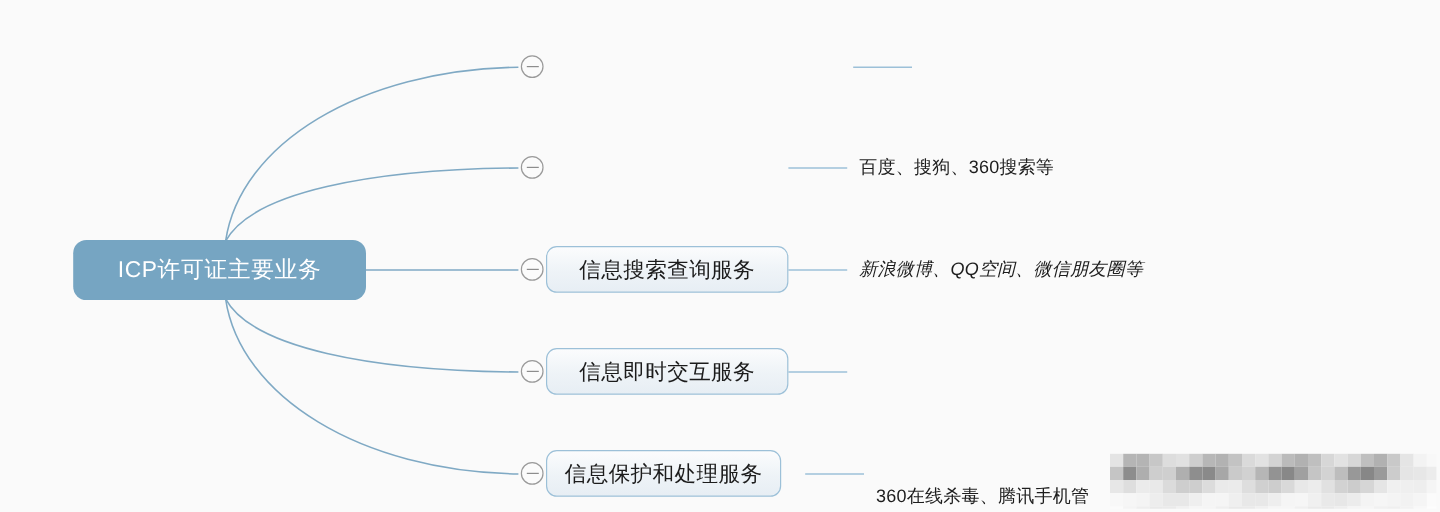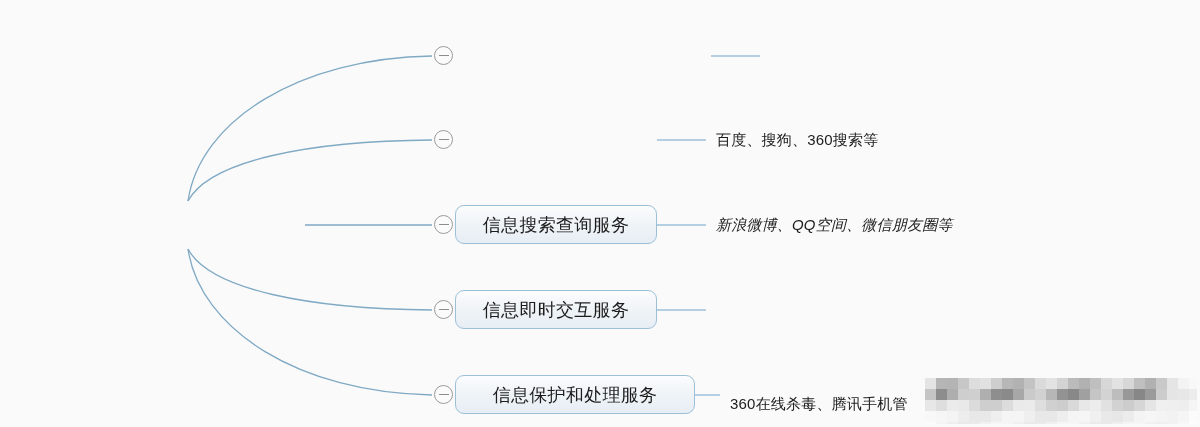--- a/index.html
+++ b/index.html
@@ -114,42 +114,45 @@
     </g>
     <g fill="none" stroke="#9cc0d8" stroke-width="1.3">
       <path d="M711,56 L760,56"></path>
       <path d="M657,140 L706,140"></path>
       <path d="M657,225 L706,225"></path>
       <path d="M657,310 L706,310"></path>
       <path d="M671,395 L720,395"></path>
     </g>
   </svg>
 
+  <div class="root-node">
+    <span class="root-label">ICP许可证主要业务</span>
+  </div>
 
   <div class="collapse-icon" style="left:434px; top:46px;"></div>
 
   <div class="collapse-icon" style="left:434px; top:130px;"></div>
   <div class="leaf-label" style="left:716px; top:140px;">百度、搜狗、360搜索等</div>
 
   <div class="collapse-icon" style="left:434px; top:215px;"></div>
   <div class="branch-node" style="left:455px; top:205px; width:202px;">
     <span class="branch-label">信息搜索查询服务</span>
   </div>
   <div class="leaf-label" style="left:716px; top:225px;font-style:italic;">新浪微博、QQ空间、微信朋友圈等</div>
 
   <div class="collapse-icon" style="left:434px; top:300px;"></div>
   <div class="branch-node" style="left:455px; top:290px; width:202px;">
     <span class="branch-label">信息即时交互服务</span>
   </div>
 
   <div class="collapse-icon" style="left:434px; top:385px;"></div>
-  <div class="branch-node" style="left:455px; top:375px; width:240px;">
+  <div class="branch-node" style="left:455px; top:375px; width:196px;">
     <span class="branch-label">信息保护和处理服务</span>
   </div>
-  <div class="leaf-label" style="left:730px; top:404px;">360在线杀毒、腾讯手机管</div>
+  <div class="leaf-label" style="left:730px; top:414px;">360在线杀毒、腾讯手机管</div>
 
   <div class="mosaic">
       <span style="left: 0px; top: 0px; width: 11px; height: 11px; background: rgb(228, 228, 228);"></span>
       <span style="left: 11px; top: 0px; width: 11px; height: 11px; background: rgb(181, 181, 181);"></span>
       <span style="left: 22px; top: 0px; width: 11px; height: 11px; background: rgb(180, 180, 180);"></span>
       <span style="left: 33px; top: 0px; width: 11px; height: 11px; background: rgb(199, 199, 199);"></span>
       <span style="left: 44px; top: 0px; width: 11px; height: 11px; background: rgb(221, 221, 221);"></span>
       <span style="left: 55px; top: 0px; width: 11px; height: 11px; background: rgb(225, 225, 225);"></span>
       <span style="left: 66px; top: 0px; width: 11px; height: 11px; background: rgb(206, 206, 206);"></span>
       <span style="left: 77px; top: 0px; width: 11px; height: 11px; background: rgb(183, 183, 183);"></span>

